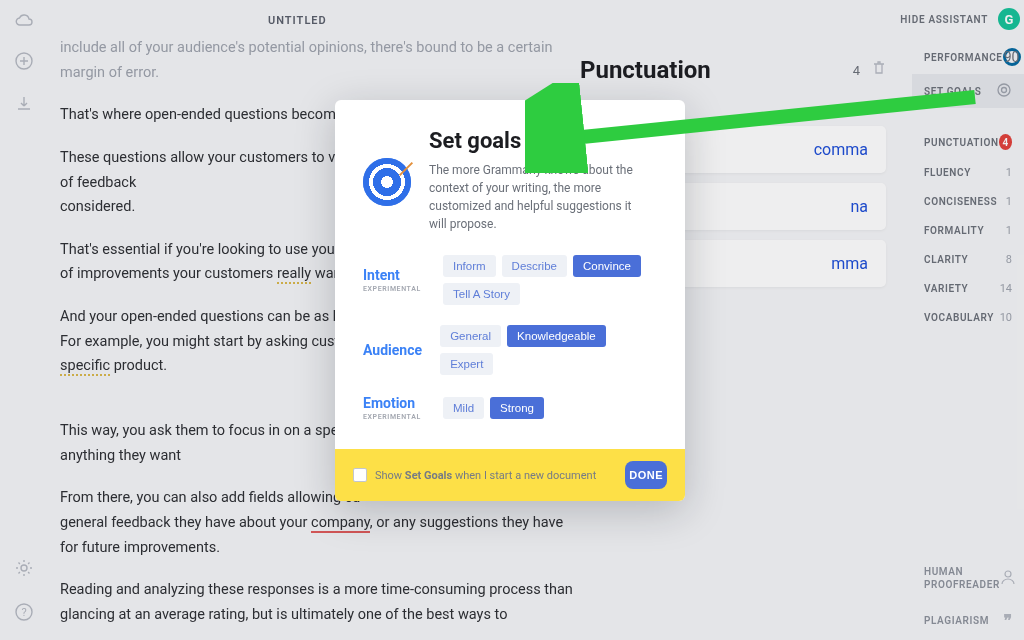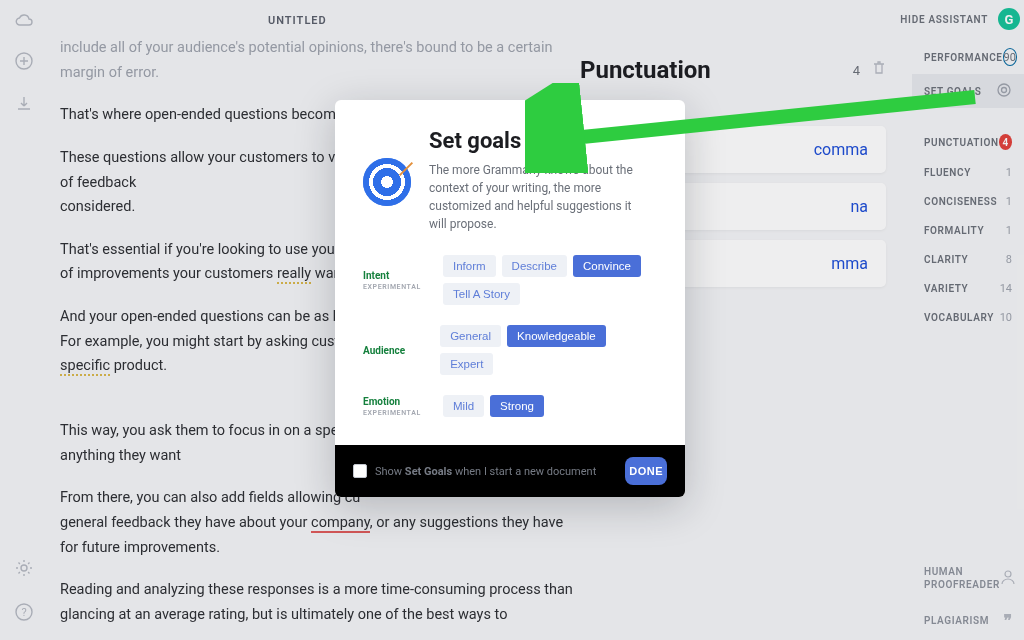--- a/index.html
+++ b/index.html
@@ -45,22 +45,22 @@
     font-size:10px; color:#6b7079;
   }
   .rp-row {
     display:flex; justify-content:space-between; align-items:center;
     padding:8px 12px;
   }
   .rp-row.selected { background:#e7e9ed; }
   .rp-label { letter-spacing:0.6px; font-weight:600; }
   .rp-count { font-size:11px; color:#9ea3ad; }
   .rp-circle {
-    width:18px; height:18px; border:1px solid #0369a1; border-radius:50%;
-    display:flex; align-items:center; justify-content:center; font-size:11px; color:#6b7079;
+    width:18px; height:18px; border:3px solid #0369a1; border-radius:50%;
+    display:flex; align-items:center; justify-content:center; font-size:14px; color:#6b7079;
   }
   .rp-red {
     width:16px; height:16px; border-radius:50%; background:#e2403a; color:#fff;
     display:flex; align-items:center; justify-content:center; font-size:10px; font-weight:600;
   }
   .rp-bottom {
     position:absolute; right:0; bottom:0; width:112px; font-size:10px; color:#8d929c;
   }
   .rp-bottom .rp-row { padding:10px 12px; }
   .left-bottom {
@@ -102,37 +102,37 @@
     content:""; position:absolute; inset:0; border-radius:50%; background:
       radial-gradient(circle, #fff 0 6px, #2f6fe8 6px 14px, #fff 14px 18px, #2f6fe8 18px);
   }
   .target-arrow {
     position:absolute; width:18px; height:2px; background:#e28f3a; transform:rotate(-45deg);
     right:-4px; top:10px;
   }
   .modal-title { font-size:22px; font-weight:700; color:#1c1d21; margin-bottom:8px; }
   .modal-desc { font-size:12px; color:#6b7079; line-height:1.5; max-width:210px; }
   .goal-row { display:flex; align-items:center; margin-bottom:20px; }
-  .goal-label { width:80px; font-size:10px; font-weight:700; color:#15803d; }
+  .goal-label { width:80px; font-size:14px; font-weight:700; color:#3b82f6; }
   .goal-exp { font-size:7px; letter-spacing:0.6px; color:#a4a8b1; font-weight:600; margin-top:2px; }
   .goal-label-col { width:80px; }
   .pills { display:flex; gap:6px; flex-wrap:wrap; }
   .pill {
     font-size:11.5px; padding:5px 10px; border-radius:3px; cursor:pointer;
     background:#f0f2f6; color:#4a6fd8; border:none;
   }
   .pill.light { background:#eef1f6; color:#5f7ed8; }
   .pill.active { background:#4a6fd8; color:#fff; }
   .pill.select { background:#4a6fd8; color:#fff; padding:5px 28px 5px 12px; position:relative; }
   .pill.select::after {
     content:""; position:absolute; right:10px; top:8px;
     border-left:4px solid transparent; border-right:4px solid transparent; border-top:5px solid #c8d4f4;
   }
   .modal-foot {
-    background:#000000; padding:12px 18px; display:flex; align-items:center; justify-content:space-between;
+    background:#fde047; padding:12px 18px; display:flex; align-items:center; justify-content:space-between;
   }
   .chk-row { display:flex; align-items:center; gap:8px; font-size:11px; color:#767b85; }
   .chk {
     width:14px; height:14px; border:1.5px solid #c2c6ce; border-radius:2px; background:#fff;
   }
   .done-btn {
     background:#4a6fd8; color:#fff; font-size:11px; font-weight:700; letter-spacing:0.5px;
     border:none; padding:8px 4px; border-radius:8px; cursor:pointer;
   }
   

